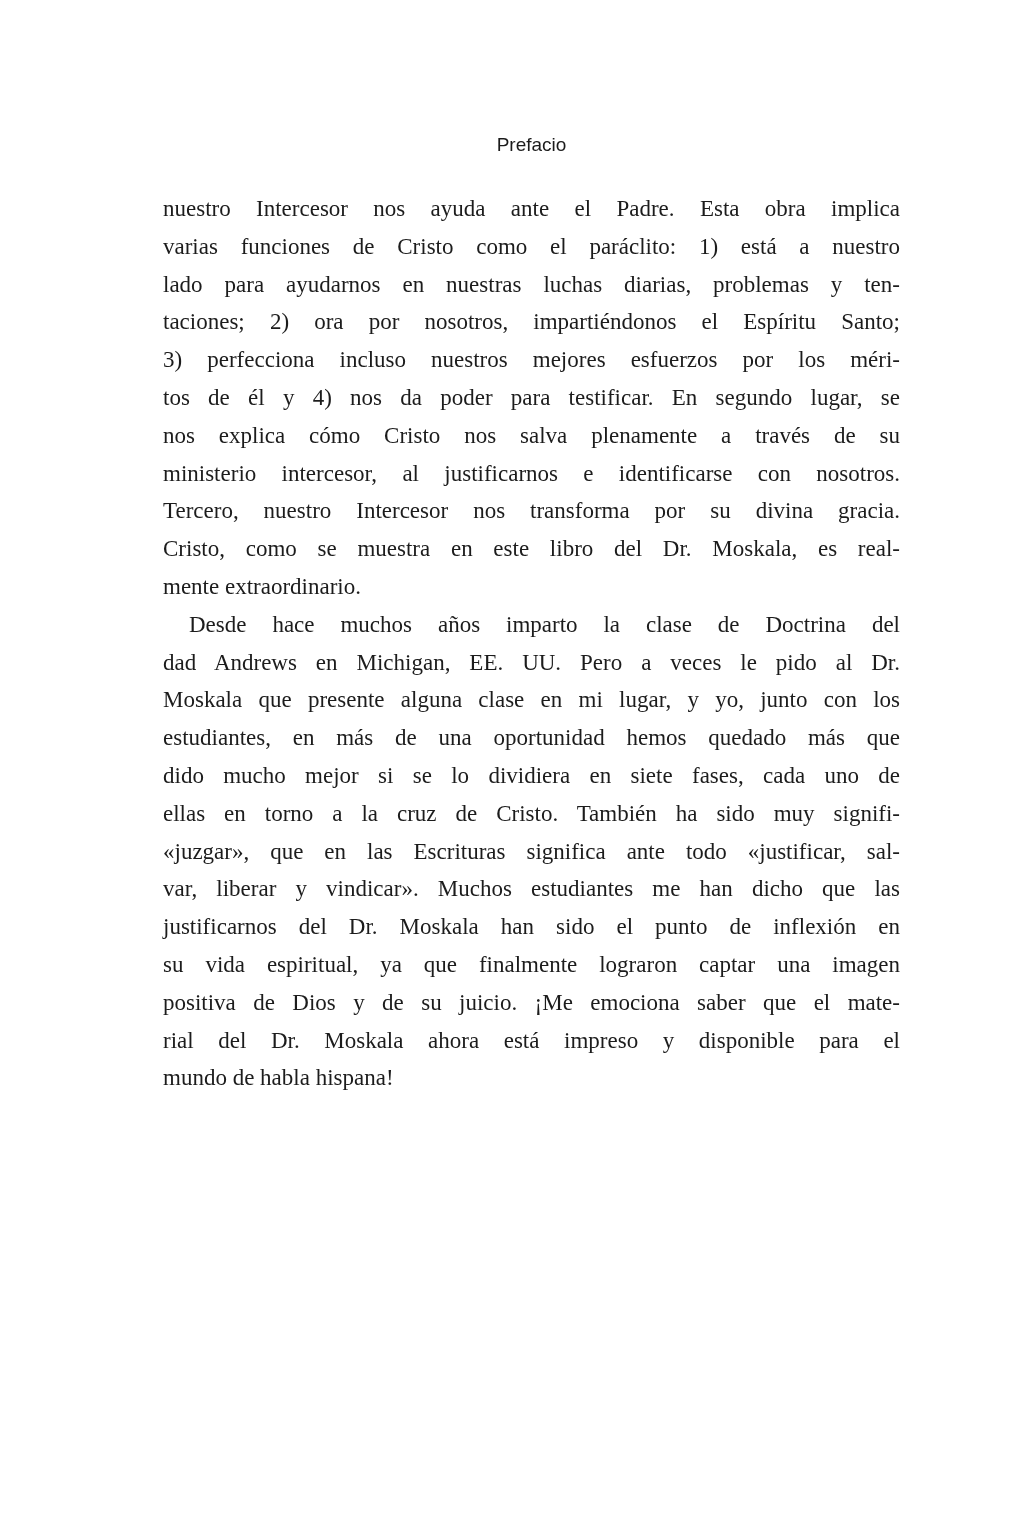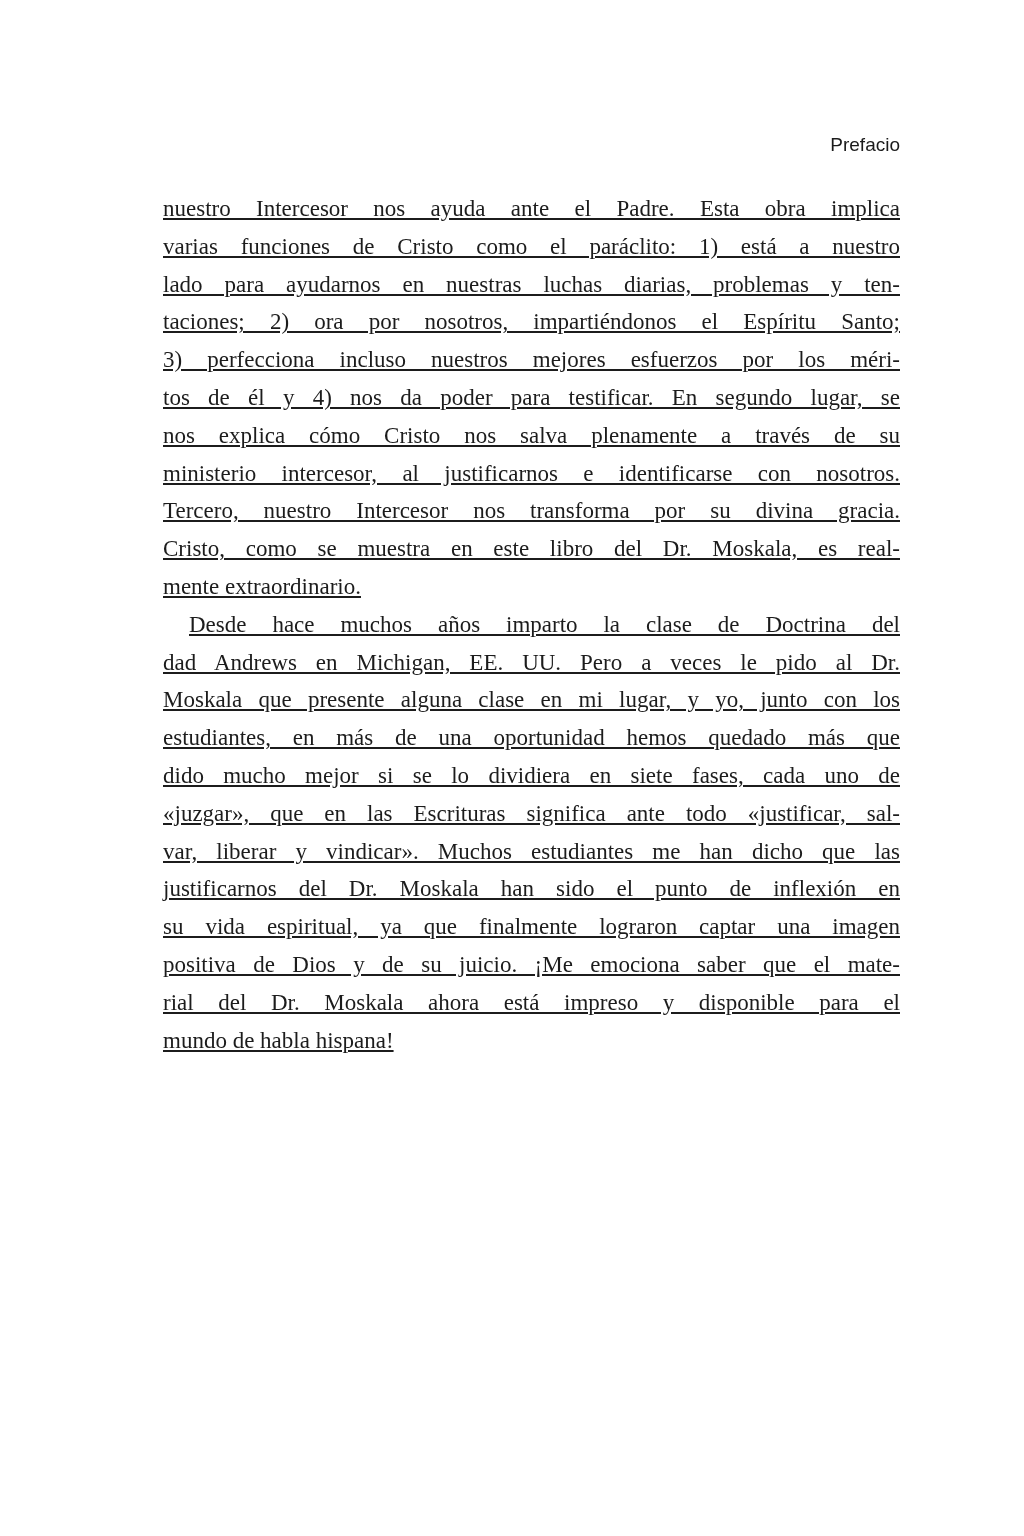--- a/index.html
+++ b/index.html
@@ -17,21 +17,21 @@
     width: 1024px;
     height: 1536px;
     background: #ffffff;
     overflow: hidden;
   }
   .running-header {
     position: absolute;
     top: 133px;
     left: 163px;
     width: 737px;
-    text-align: right;
+    text-align: center;
     font-family: "Liberation Sans", sans-serif;
     font-size: 19px;
     line-height: 24px;
     color: #1b1b1b;
   }
   .body-text {
     position: absolute;
     top: 190px;
     left: 163px;
     width: 737px;
@@ -39,21 +39,20 @@
     font-size: 23px;
     line-height: 37.8px;
   }
   .paragraph {
     margin: 0;
   }
   .line {
     text-align: justify;
     text-align-last: justify;
     white-space: normal;
-    text-decoration: underline;
   }
   .line.last {
     text-align-last: left;
   }
   .line.indent {
     text-indent: 26px;
   }
 </style>
 </head>
 <body>
@@ -73,20 +72,21 @@
         <div class="line">Tercero, nuestro Intercesor nos transforma por su divina gracia.</div>
         <div class="line">Cristo, como se muestra en este libro del Dr. Moskala, es real-</div>
         <div class="line last">mente extraordinario.</div>
       </div>
       <div class="paragraph">
         <div class="line indent">Desde hace muchos años imparto la clase de Doctrina del</div>
         <div class="line">dad Andrews en Michigan, EE. UU. Pero a veces le pido al Dr.</div>
         <div class="line">Moskala que presente alguna clase en mi lugar, y yo, junto con los</div>
         <div class="line">estudiantes, en más de una oportunidad hemos quedado más que</div>
         <div class="line">dido mucho mejor si se lo dividiera en siete fases, cada uno de</div>
+        <div class="line">ellas en torno a la cruz de Cristo. También ha sido muy signifi-</div>
         <div class="line">«juzgar», que en las Escrituras significa ante todo «justificar, sal-</div>
         <div class="line">var, liberar y vindicar». Muchos estudiantes me han dicho que las</div>
         <div class="line">justificarnos del Dr. Moskala han sido el punto de inflexión en</div>
         <div class="line">su vida espiritual, ya que finalmente lograron captar una imagen</div>
         <div class="line">positiva de Dios y de su juicio. ¡Me emociona saber que el mate-</div>
         <div class="line">rial del Dr. Moskala ahora está impreso y disponible para el</div>
         <div class="line last">mundo de habla hispana!</div>
       </div>
     </div>
 </div>

